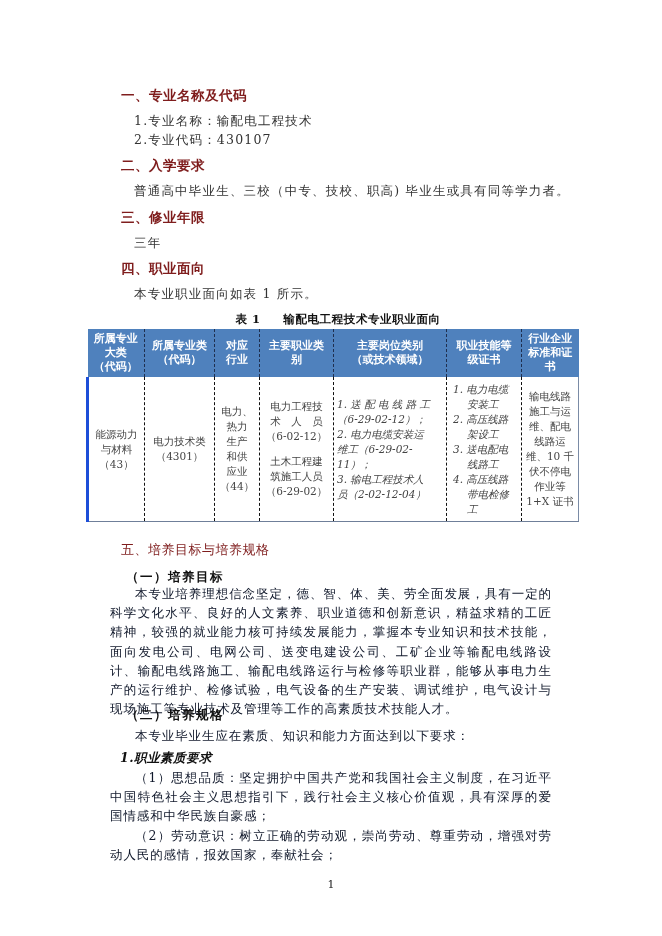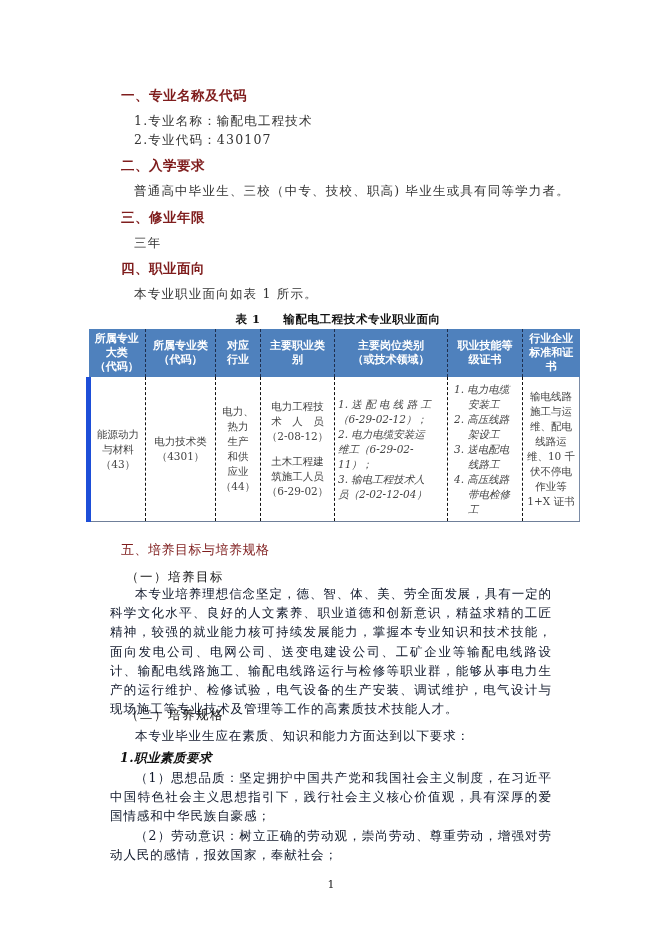--- a/index.html
+++ b/index.html
@@ -13,29 +13,29 @@
              font-size:11.5px; font-weight:bold; color:#111; letter-spacing:0.6px;padding-left:7px; }
   .caption .num { margin-right:18px; }
   table.tbl { position:absolute; left:86px; top:329px; width:491px; border-collapse:collapse;
               font-size:11px; table-layout:fixed; }
   table.tbl th { background:#4f81bd; color:#ffffff; font-family:"DejaVu Sans","Liberation Sans",sans-serif;
                  font-weight:bold; font-size:11px; line-height:14px; padding:3px 2px; text-align:center;
                  border-left:1.5px dashed #1f2f4f; height:42px; vertical-align:middle; }
   table.tbl th:first-child { border-left:none; }
   table.tbl td { font-size:10.5px; line-height:15px; color:#444; text-align:center; vertical-align:middle;
                  border-left:1.5px dashed #111; padding:4px 3px; height:136px; }
-  table.tbl td:first-child { border-left:5px solid #1d4ed8; }
+  table.tbl td:first-child { border-left:3px solid #1d4ed8; }
   table.tbl td:last-child { border-right:1px solid #7a8ba6; }
   table.tbl tr.body-row td { border-bottom:1.5px solid #6f7f99; }
   .cell-left { text-align:left !important;font-style:italic; }
   .stack span { display:block; }
   .jobs span { display:block; }
   .sp { height:10px; display:block; }
   .sub { position:absolute; left:126px; font-family:"DejaVu Serif","Liberation Serif",serif;
-         font-size:12.5px; font-weight:normal; color:#111; letter-spacing:1.5px; }
+         font-size:12.5px; font-weight:bold; color:#111; letter-spacing:1.5px; }
   .para { position:absolute; left:110px; width:442px; font-size:12.5px; line-height:19.2px;
           color:#0f172a; letter-spacing:0.9px; text-indent:25px; text-align:justify; }
   .bold-sub { position:absolute; left:120px; font-size:12.5px; font-weight:bold; color:#111; letter-spacing:0.5px;font-style:italic; }
   .pageno { position:absolute; left:0; width:662px; text-align:center; top:878px; font-size:11px; color:#222; }
 </style>
 </head>
 <body>
 
 <div class="page">
 
@@ -116,21 +116,21 @@
           <span>电力、</span>
             <span>热力</span>
             <span>生产</span>
           <span>和供</span>
             <span>应业</span>
             <span>（44）</span>
         </td>
         <td class="stack">
           <span>电力工程技</span>
             <span>术　人　员</span>
-            <span>（2-08-12）</span>
+            <span>（6-02-12）</span>
           <span class="sp"></span>
           <span>土木工程建</span>
             <span>筑施工人员</span>
             <span>（6-29-02）</span>
         </td>
         <td class="jobs cell-left">
           <span>1. 送 配 电 线 路 工</span>
             <span>（6-29-02-12）；</span>
           <span>2. 电力电缆安装运</span>
             <span>维工（6-29-02-11）；</span>

